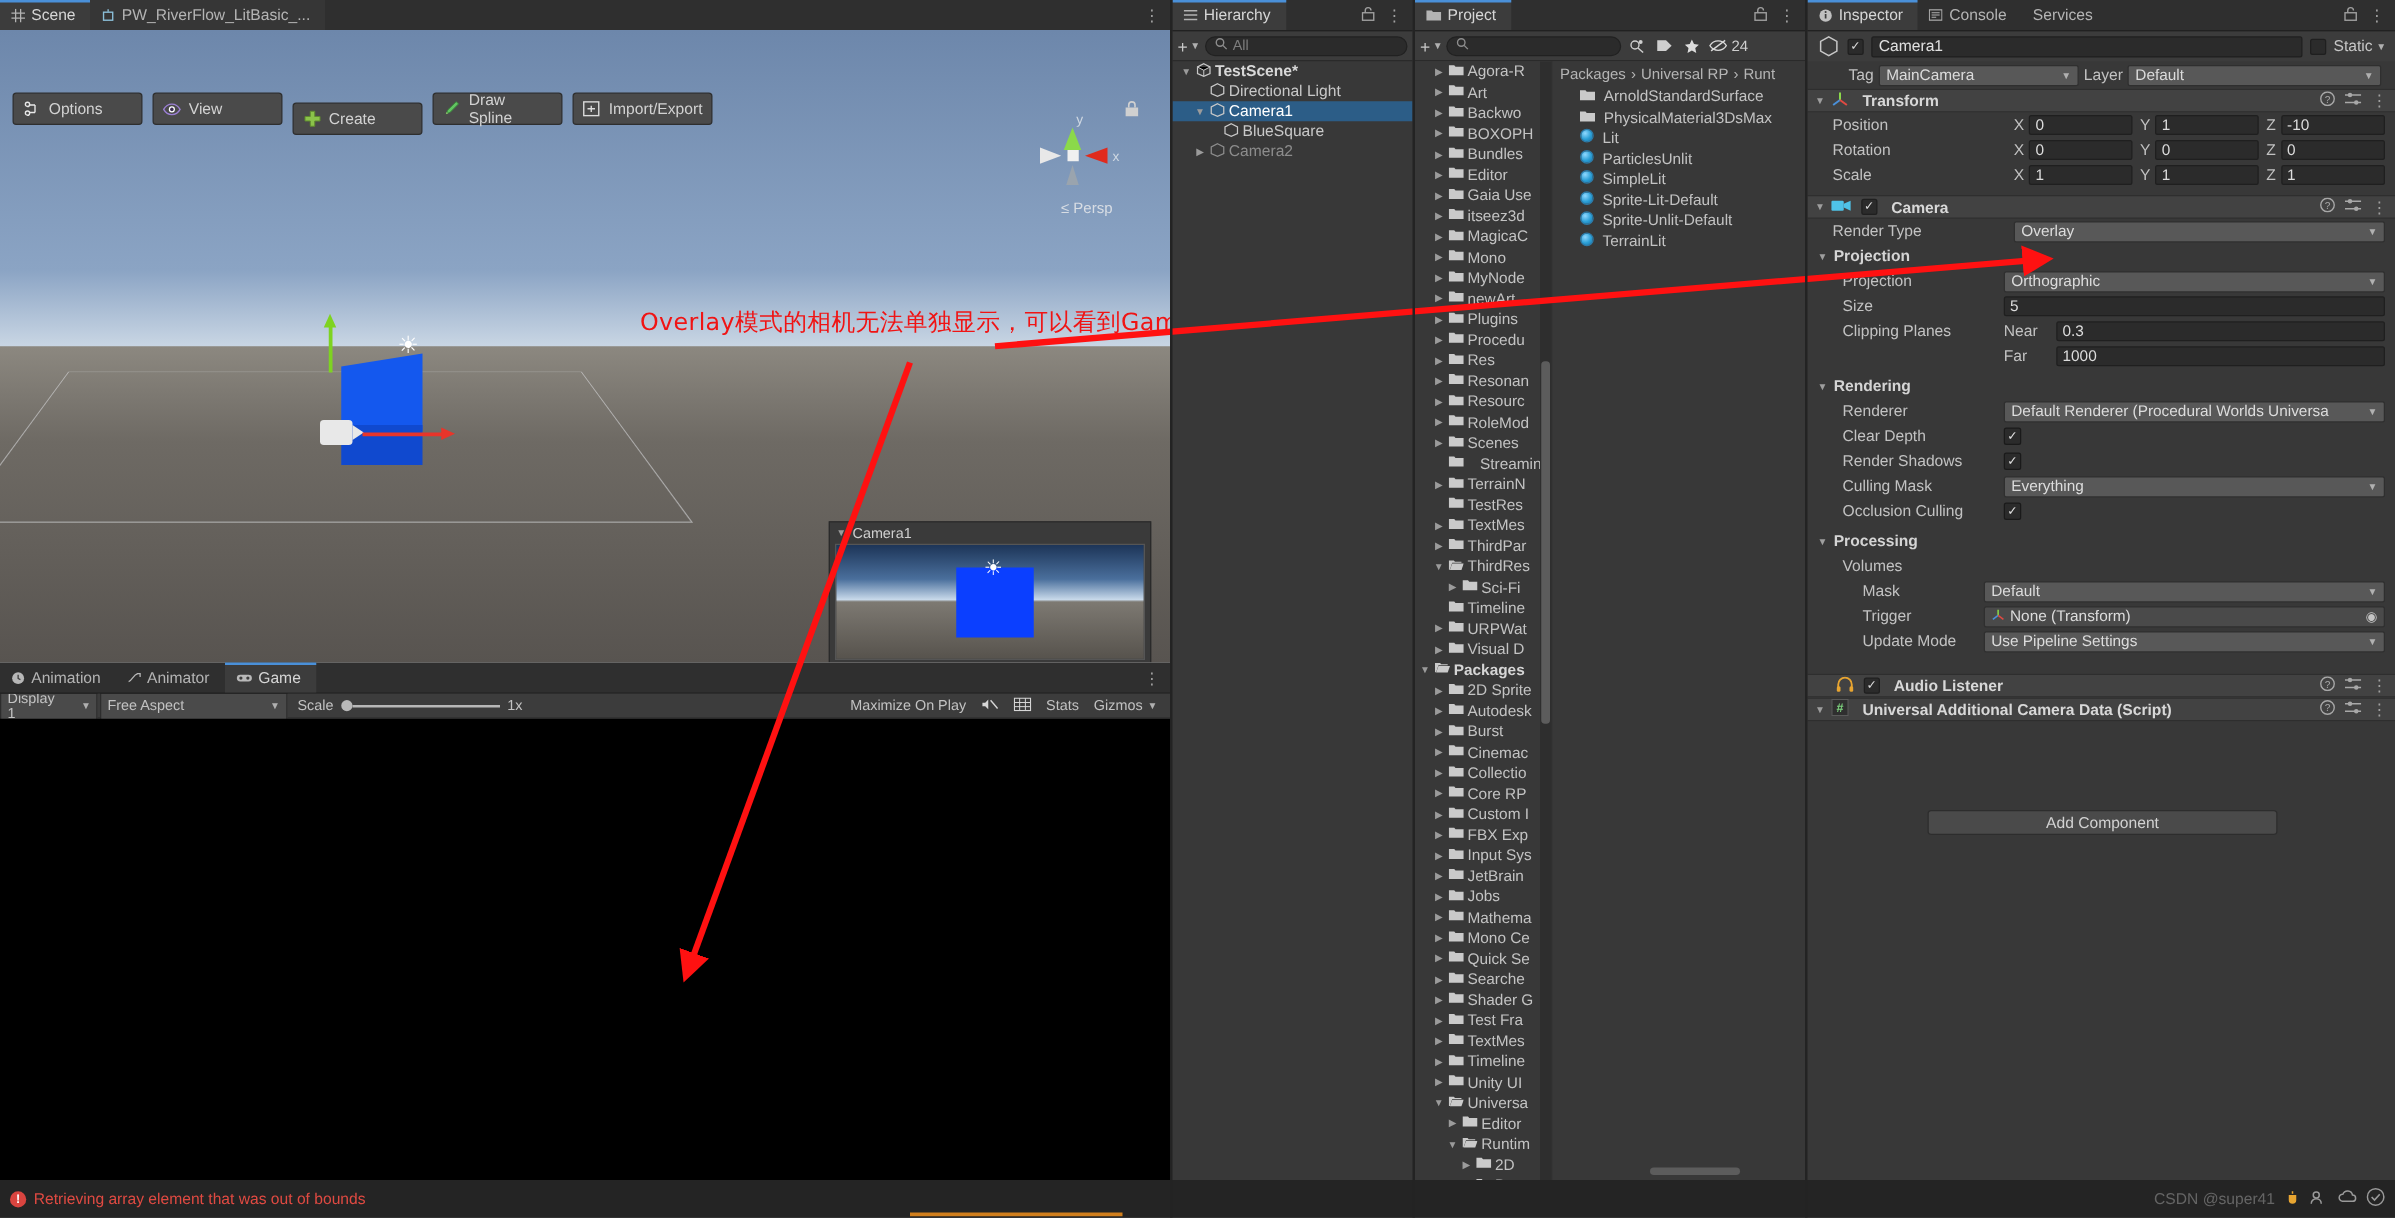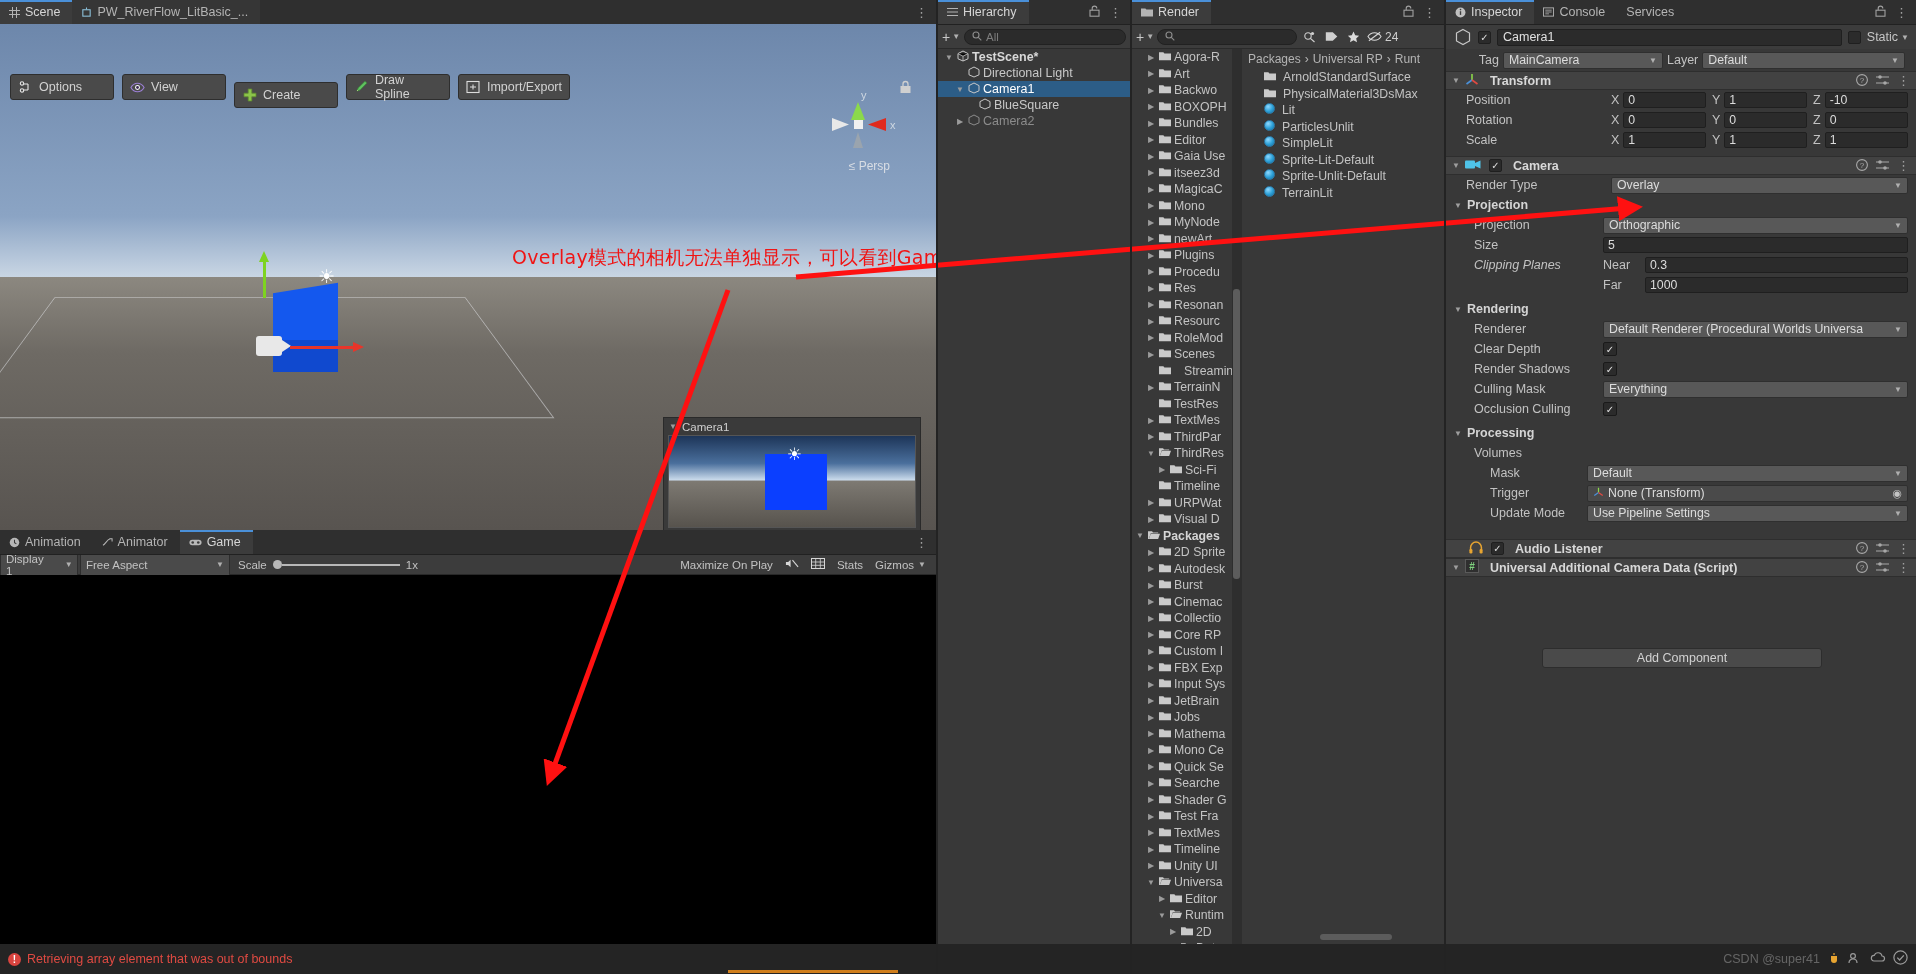--- a/index.html
+++ b/index.html
@@ -577,21 +577,21 @@
   </div>
 
   <div class="panel" id="proj-panel">
     <div class="tabbar">
       <div class="tab active">
         <span class="ticon">
           <svg width="12" height="10" viewBox="0 0 12 10">
               <path d="M0 1.4h4.4l1 1.2H12V9.4H0z" fill="#cacaca"></path>
             </svg>
         </span>
-        <span>Render</span>
+        <span>Project</span>
       </div>
       <div class="tab-right">
         <span class="lock-ico">
           <svg width="11" height="12" viewBox="0 0 11 12">
               <rect x="1" y="5.2" width="9" height="6" stroke="#a0a0a0" fill="none" stroke-width="1.1"></rect>
               <path d="M3.2 5.2V3.4a2.3 2.3 0 014.6 0" stroke="#a0a0a0" stroke-width="1.1" fill="none"></path>
             </svg>
         </span>
         <span class="kebab">⋮</span>
       </div>
@@ -1279,21 +1279,21 @@
         <span class="caret">▼</span>
       </span>
     </div>
     <div class="prow">
       <span class="pl" style="padding-left:8px;width:137px;">Size</span>
       <span class="numfield" style="margin-right:8px;">
         <span>5</span>
       </span>
     </div>
     <div class="prow">
-      <span class="pl" style="padding-left:8px;width:137px;font-style:italic;">Clipping Planes</span>
+      <span class="pl" style="padding-left:8px;width:137px;">Clipping Planes</span>
       <span style="width:42px;color:#c2c2c2;">Near</span>
       <span class="numfield" style="margin-right:8px;">
         <span>0.3</span>
       </span>
     </div>
     <div class="prow">
       <span class="pl" style="padding-left:8px;width:137px;"></span>
       <span style="width:42px;color:#c2c2c2;">Far</span>
       <span class="numfield" style="margin-right:8px;">
         <span>1000</span>

